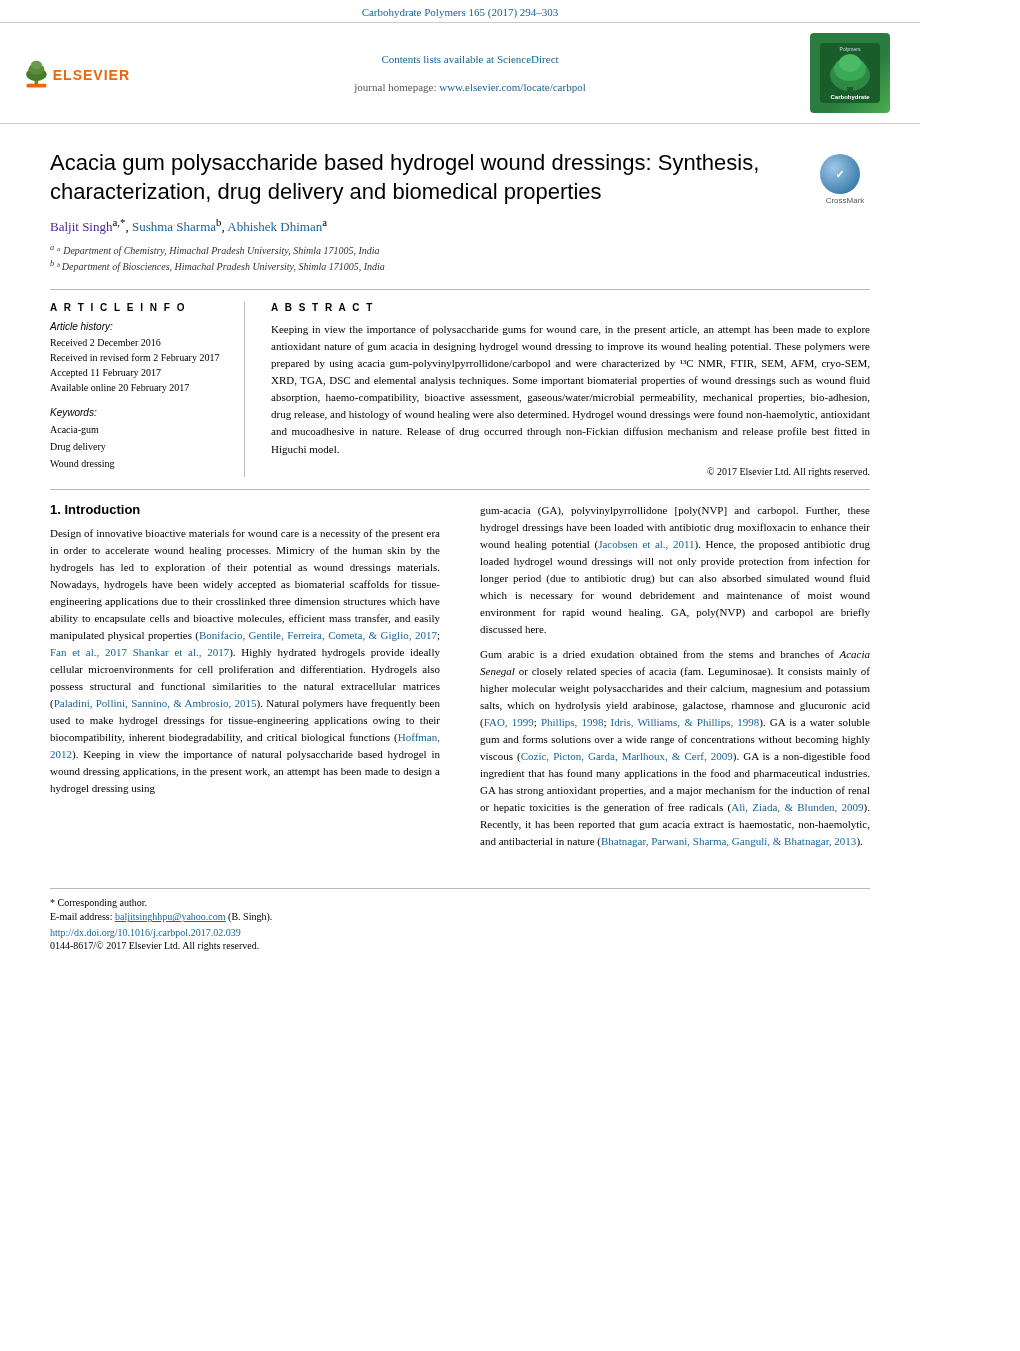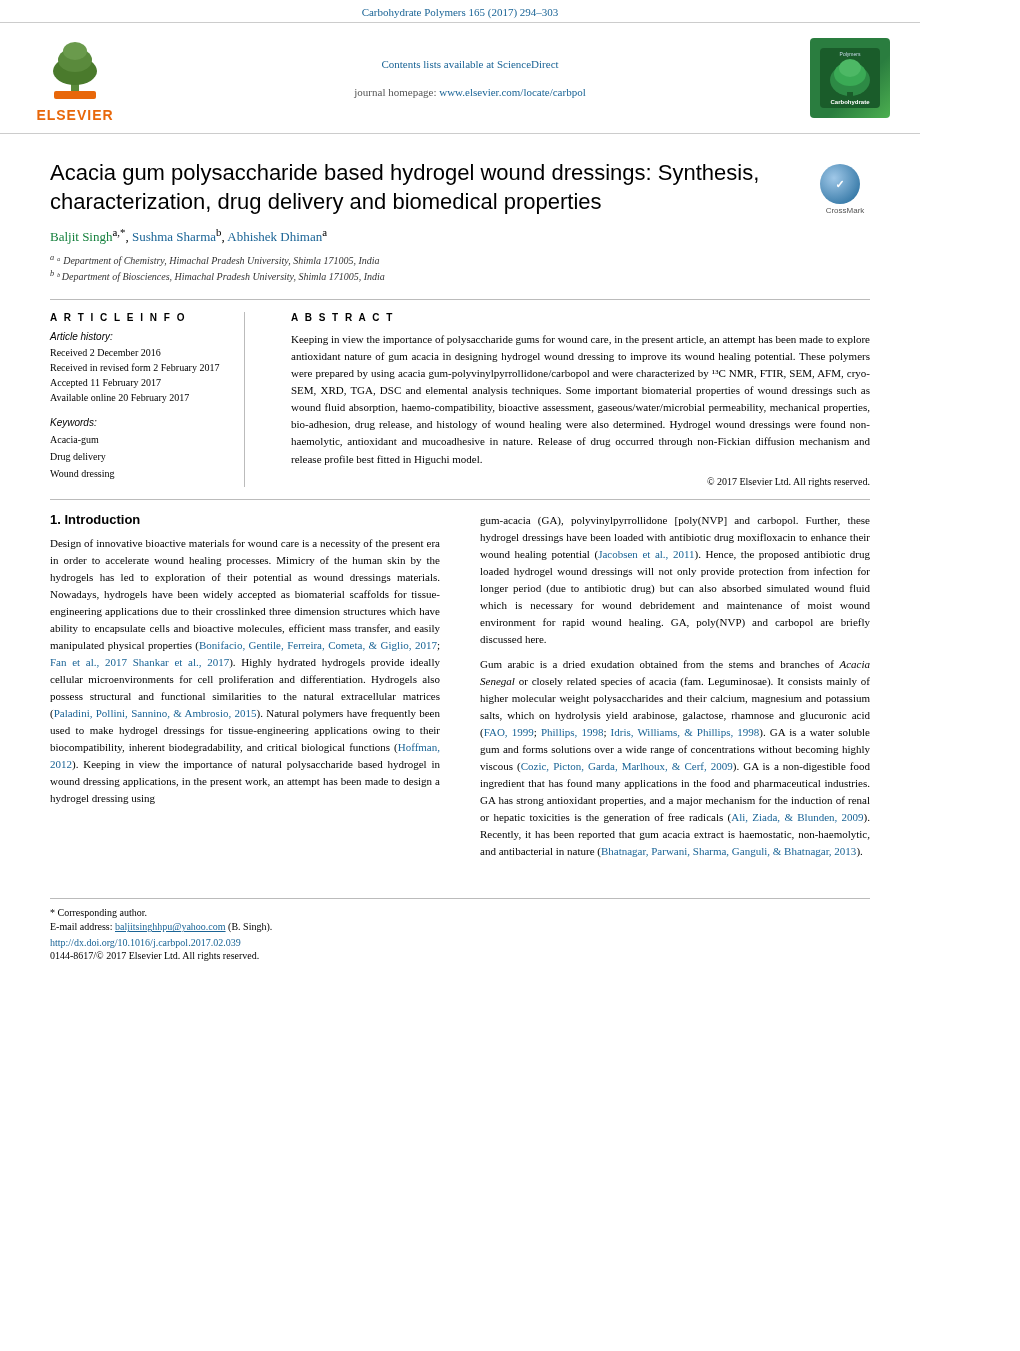--- a/index.html
+++ b/index.html
@@ -34,21 +34,21 @@
       border-bottom: 1px solid #ccc;
       display: flex;
       align-items: center;
       padding: 10px 20px;
       gap: 20px;
     }
     .elsevier-logo {
       width: 110px;
       flex-shrink: 0;
       display: flex;
-      flex-direction: column;
+      flex-direction: row;
       align-items: center;
     }
     .elsevier-tree {
       width: 70px;
       height: 70px;
     }
     .elsevier-text {
       font-family: Arial, sans-serif;
       font-size: 14px;
       font-weight: bold;
@@ -156,21 +156,21 @@
       font-family: Arial, sans-serif;
       font-size: 8px;
       color: #555;
       text-align: center;
       margin-top: 2px;
     }
 
     
     .info-abstract-row {
       display: flex;
-      gap: 46px;
+      gap: 26px;
       border-top: 1px solid #bbb;
       padding-top: 12px;
       margin-top: 5px;
     }
     .article-info {
       width: 195px;
       flex-shrink: 0;
       border-right: 1px solid #bbb;
       padding-right: 15px;
     }
@@ -339,21 +339,21 @@
       </div>
     </div>
   </div>
 
   <div class="main-content">
 
     <div class="article-title-section">
       <div class="article-title-text">
         <div class="article-title">Acacia gum polysaccharide based hydrogel wound dressings: Synthesis, characterization, drug delivery and biomedical properties</div>
         <div class="authors">
-          <span style="color:#15803d">Baljit Singh</span><sup>a,*</sup>,
+          <span style="color:#4c1d95">Baljit Singh</span><sup>a,*</sup>,
           <span style="color:#1a6496">Sushma Sharma</span><sup>b</sup>,
           <span style="color:#1a6496">Abhishek Dhiman</span><sup>a</sup>
         </div>
         <div class="affiliations">
           <div><sup>a</sup> <span>ᵃ Department of Chemistry, Himachal Pradesh University, Shimla 171005, India</span></div>
           <div><sup>b</sup> <span>ᵇ Department of Biosciences, Himachal Pradesh University, Shimla 171005, India</span></div>
         </div>
       </div>
       <div class="crossmark">
         <div class="crossmark-circle">✓</div>

